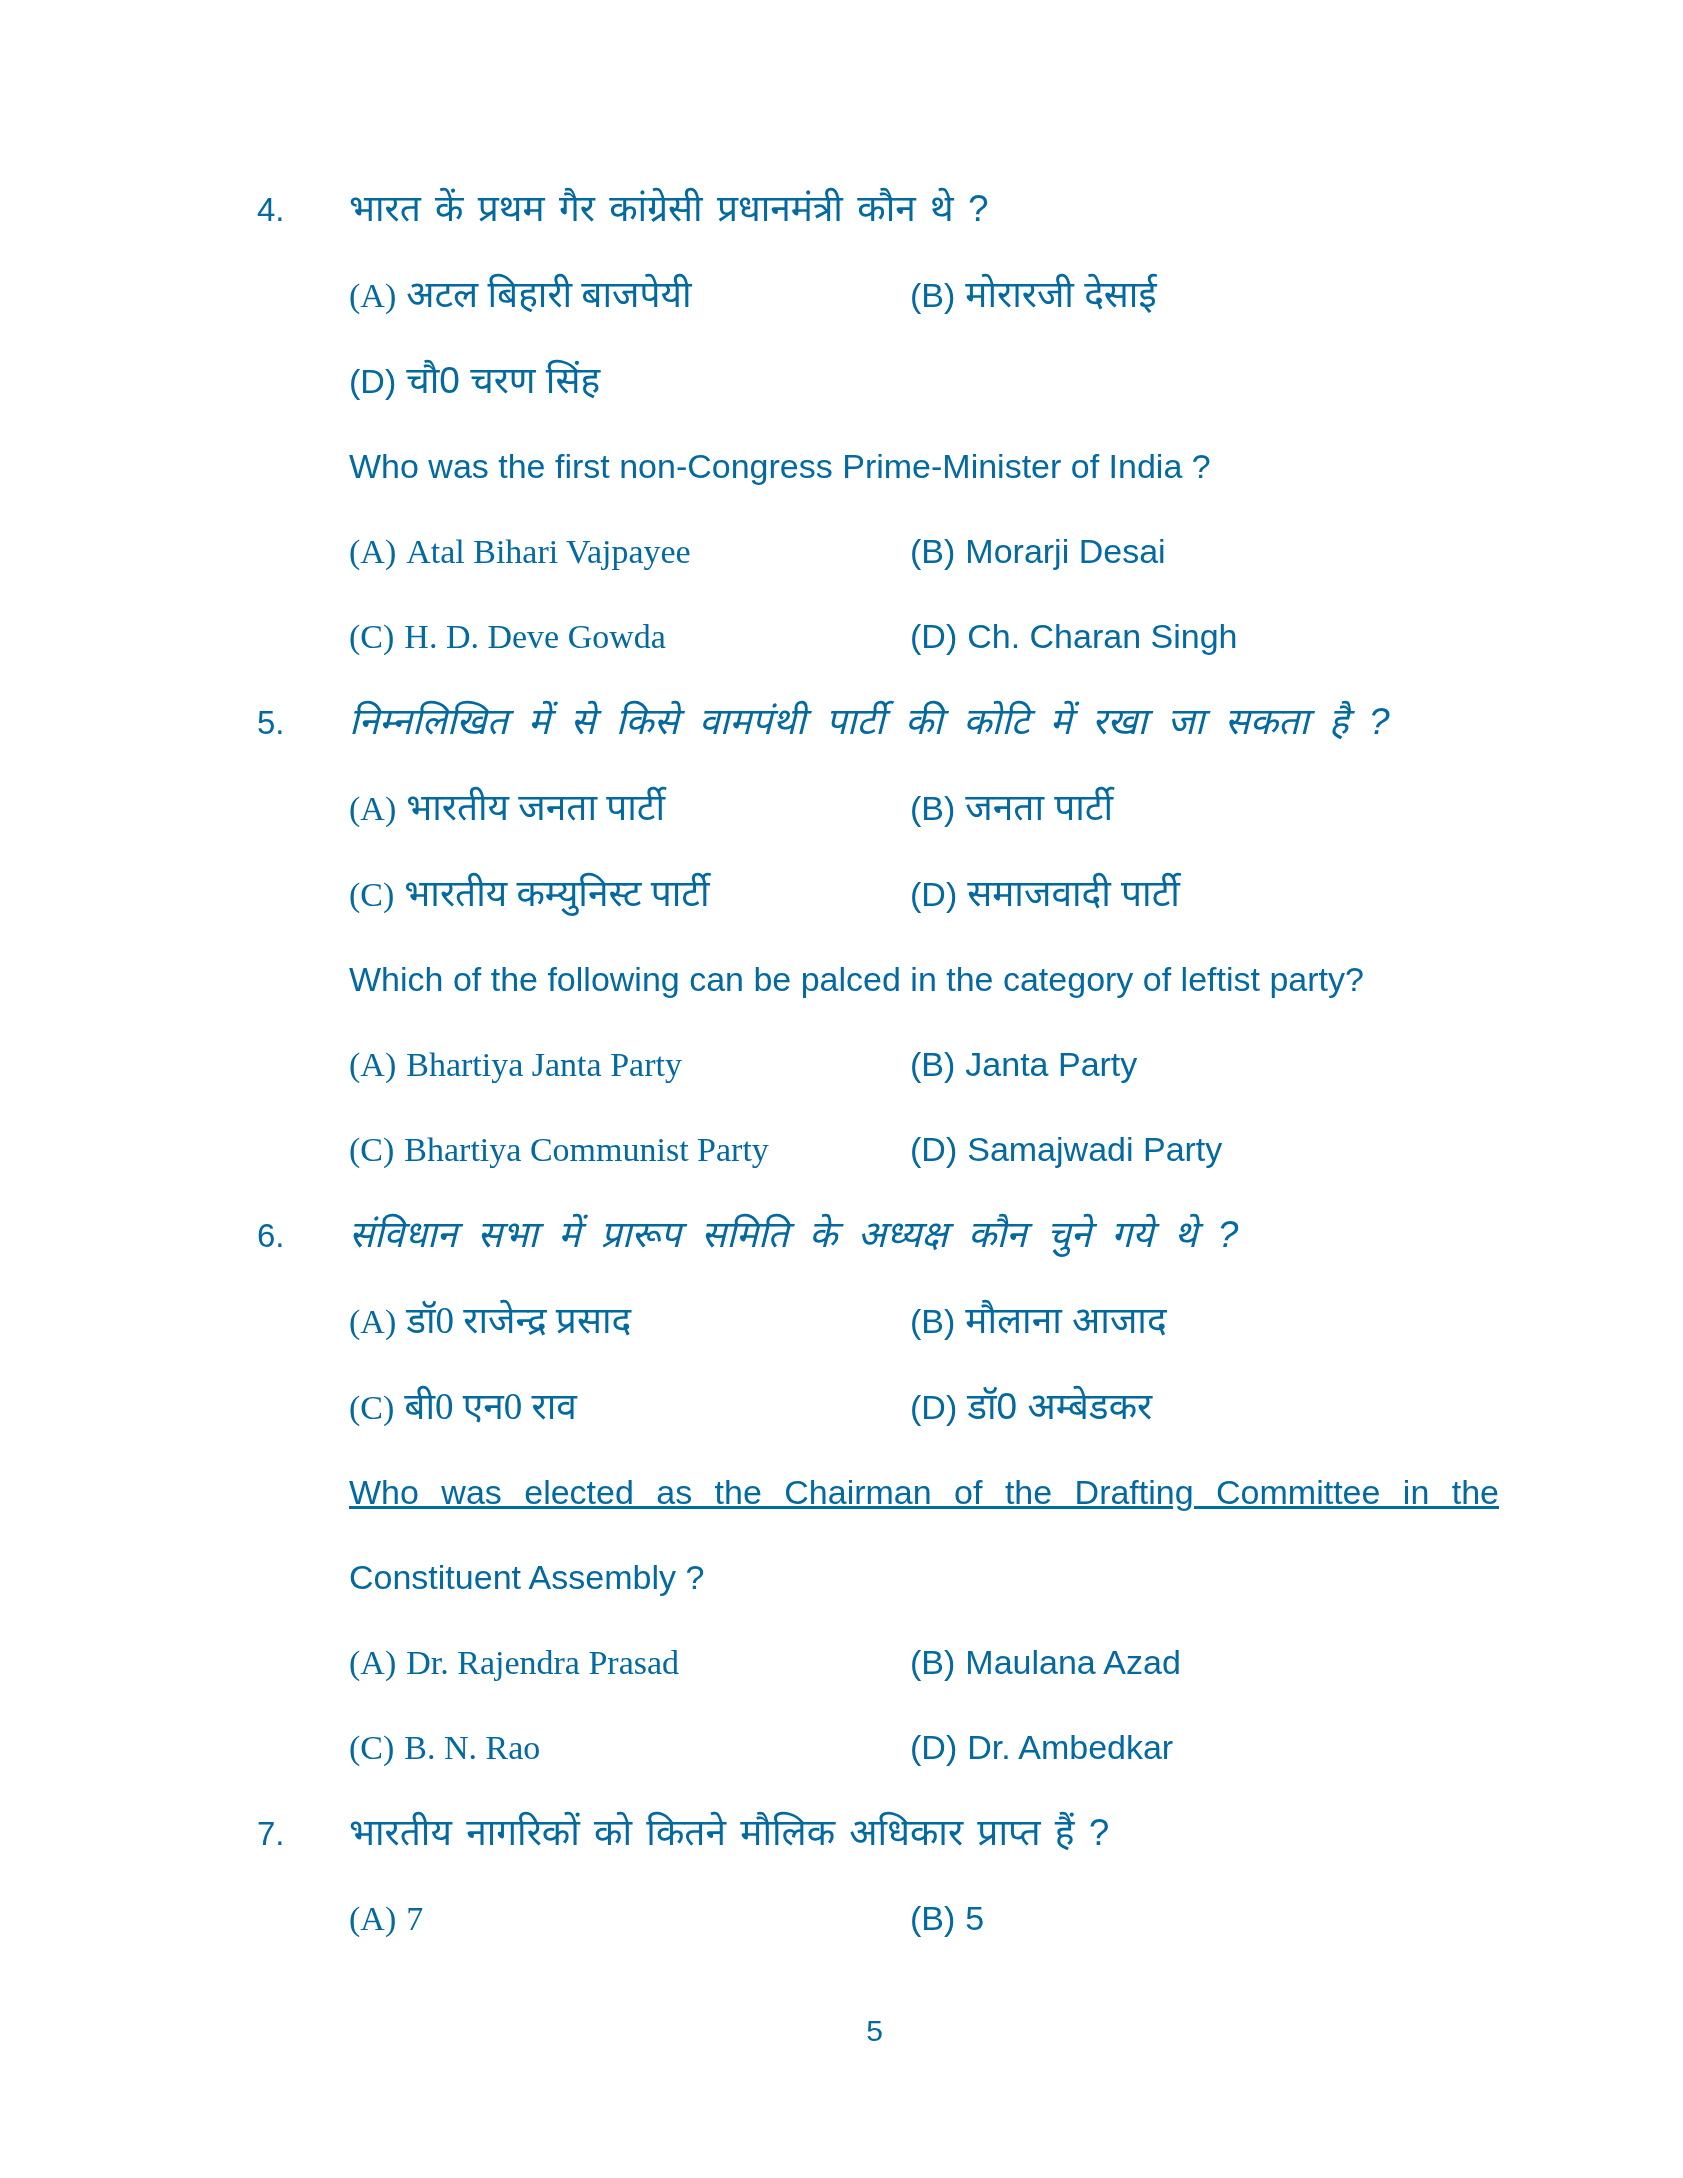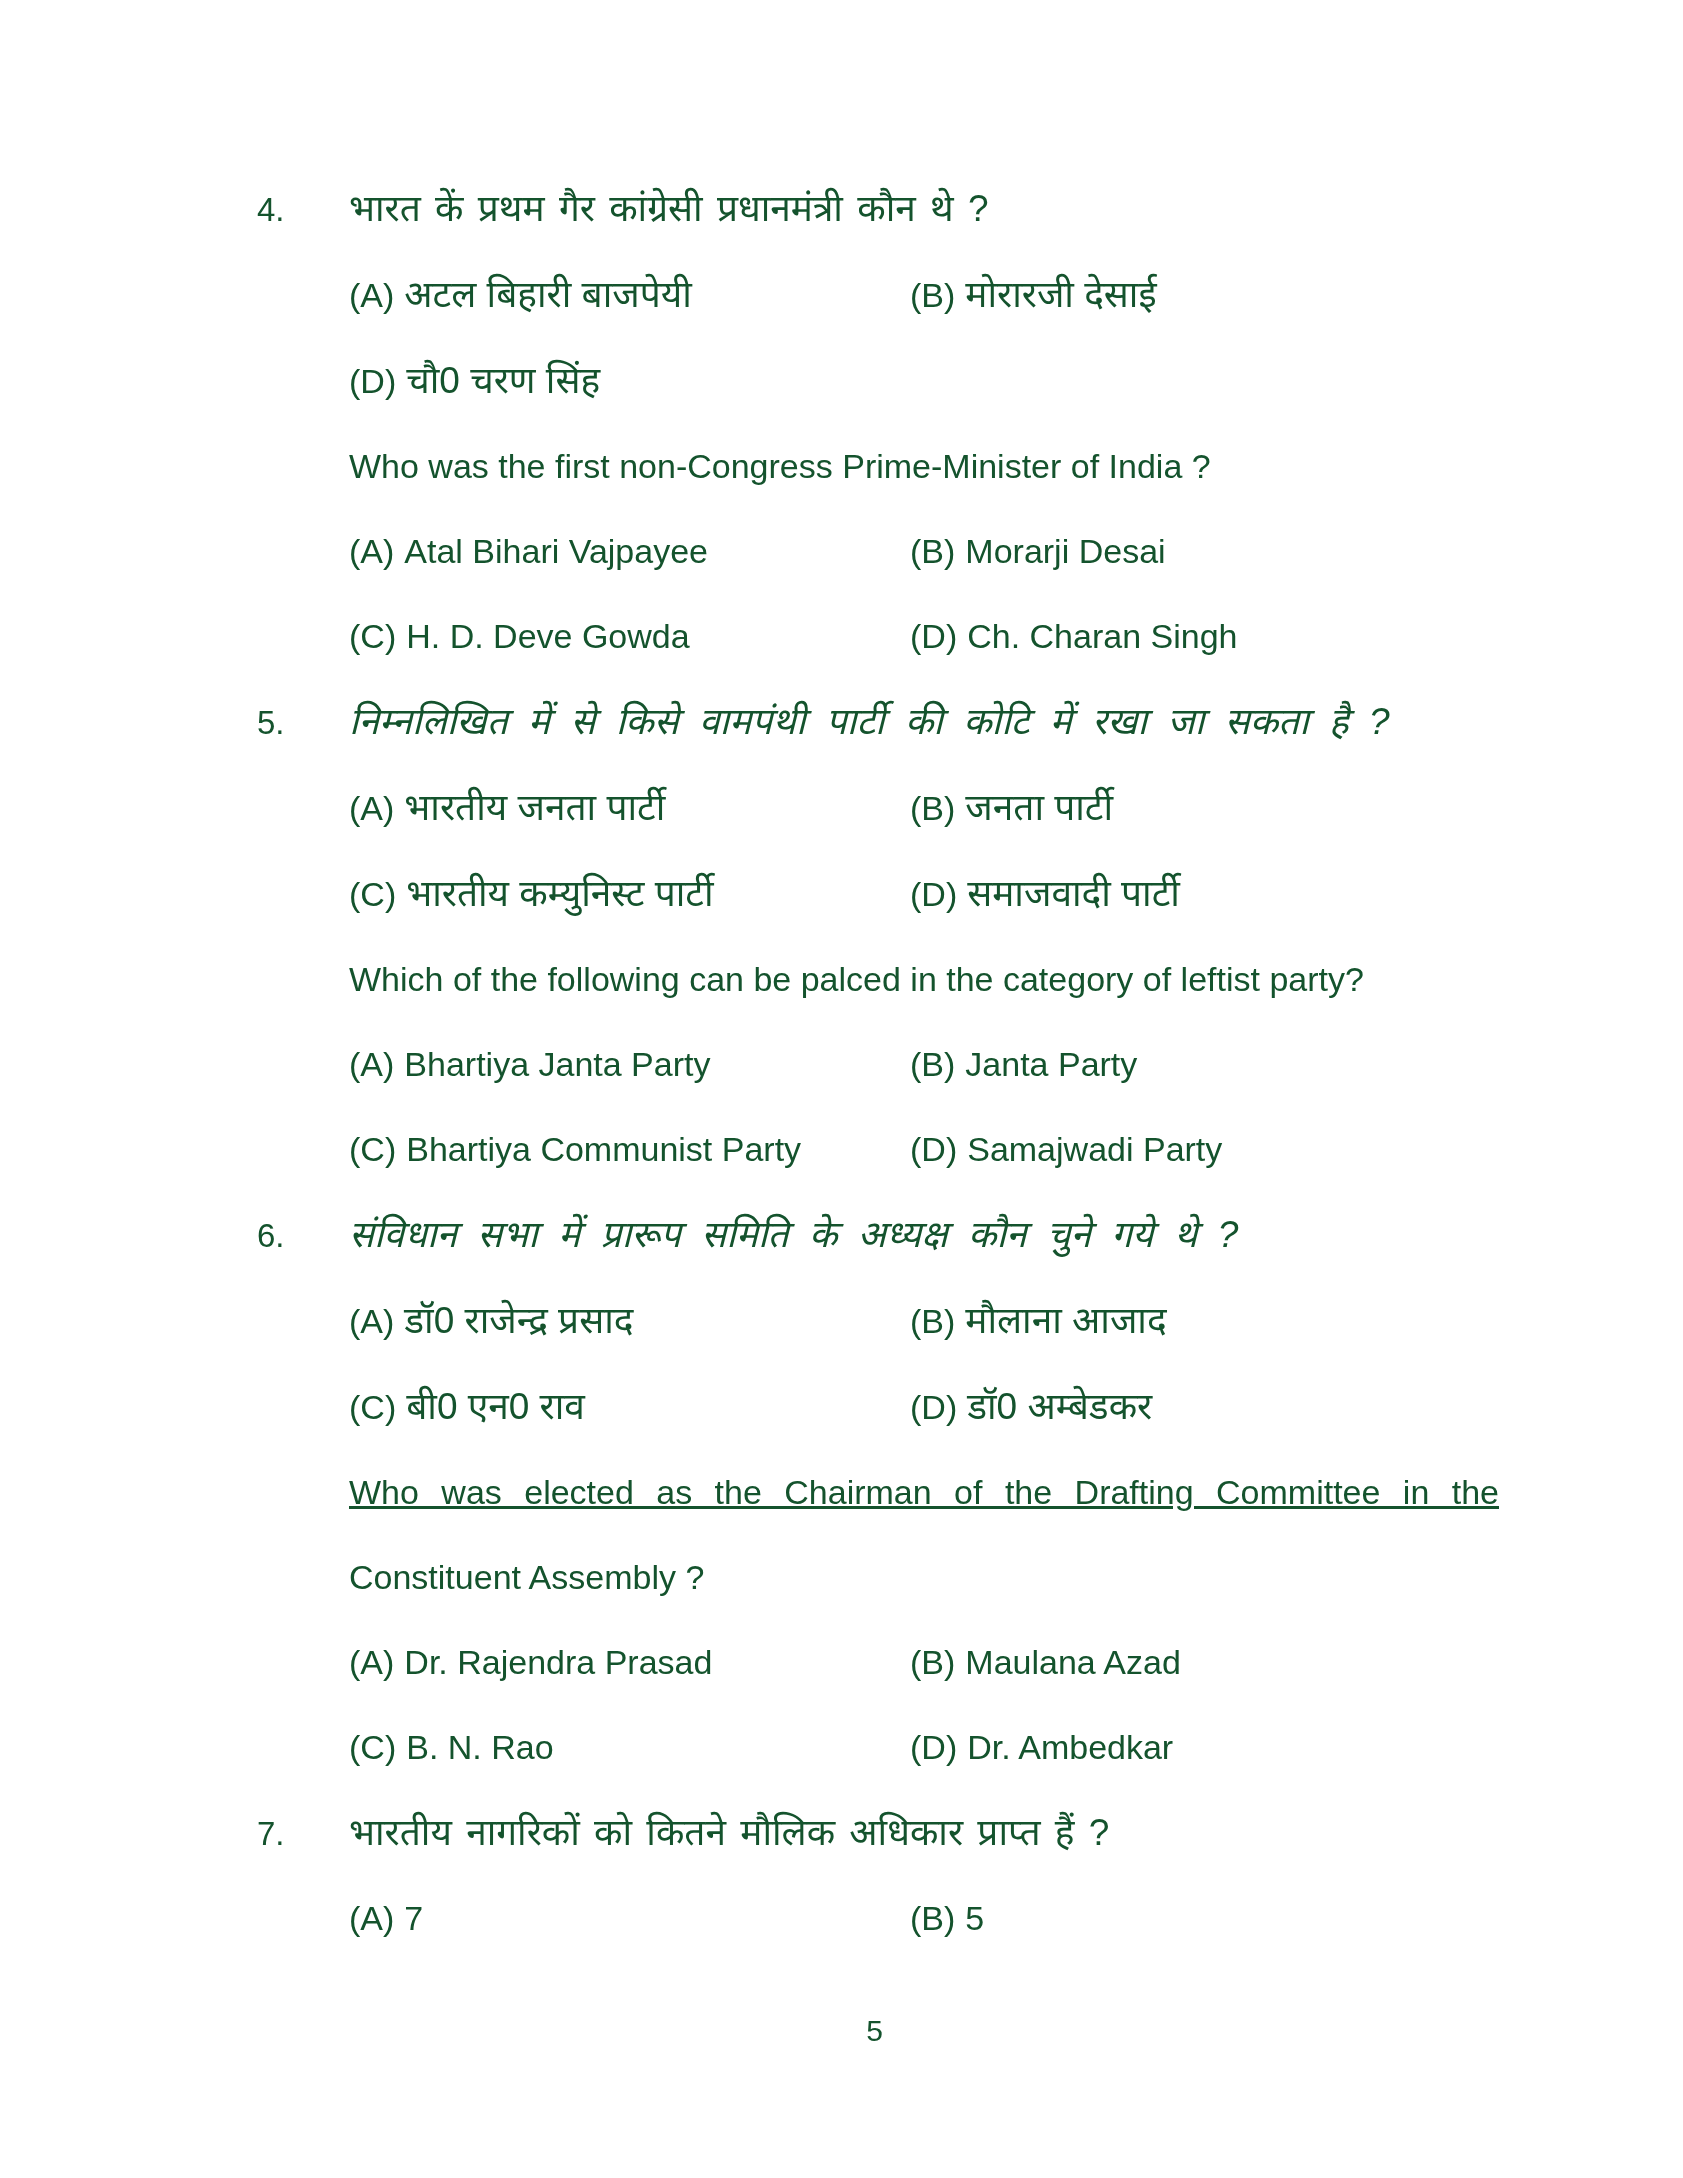--- a/index.html
+++ b/index.html
@@ -7,21 +7,21 @@
     padding: 0;
     background: #ffffff;
   }
   .page {
     position: relative;
     width: 1683px;
     height: 2178px;
     background: #ffffff;
     overflow: hidden;
     font-family: "Liberation Sans", "DejaVu Sans", sans-serif;
-    color: #14532d;
+    color: #0369a1;
   }
   .content {
     position: absolute;
     top: 166px;
     left: 0;
     right: 0;
   }
   .qline, .opts, .eng-q {
     line-height: 85px;
     font-size: 34px;
@@ -34,21 +34,21 @@
     font-size: 33px;
     vertical-align: baseline;
   }
   .hi { font-size: 37px; }
   .wsp4 { word-spacing: 4px; }
   .wsp10 { word-spacing: 10px; font-style: italic; }
   .opts {
     display: flex;
     padding-left: 349px;
   }
-  .c1 { width: 561px; flex: none; }
+  .c1 { width: 561px; flex: none; font-family: Liberation Serif, serif; }
   .c1.wide { width: 655px; }
   .c2 { flex: none; }
   .lab { margin-right: 10px; font-size: 34px; }
   .eng-q { padding-left: 349px; }
   .eng-q.just {
     padding-left: 0;
     margin-left: 349px;
     width: 1150px;
     white-space: normal;
     text-align: justify;

